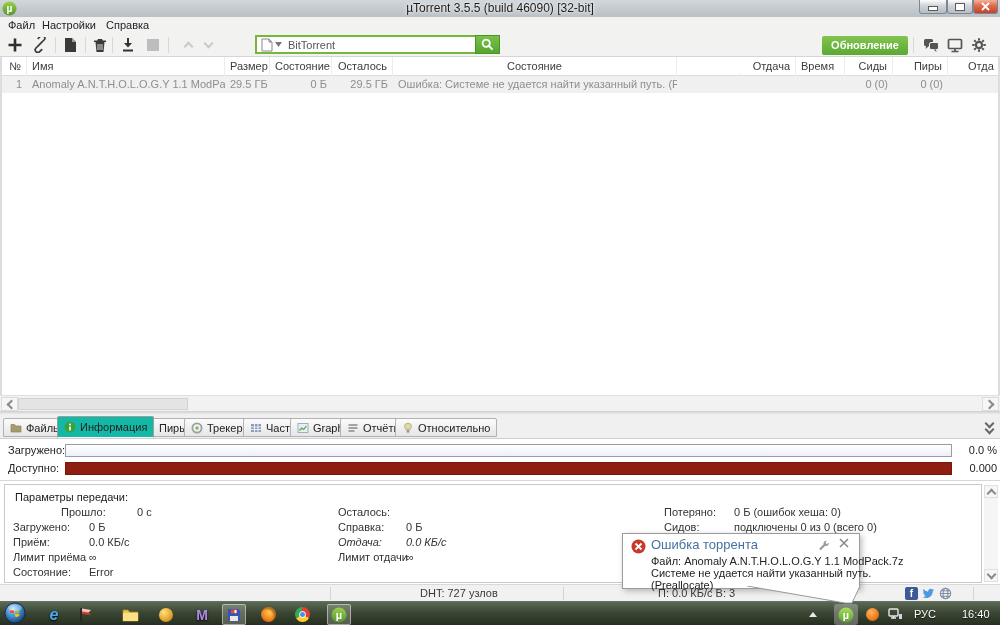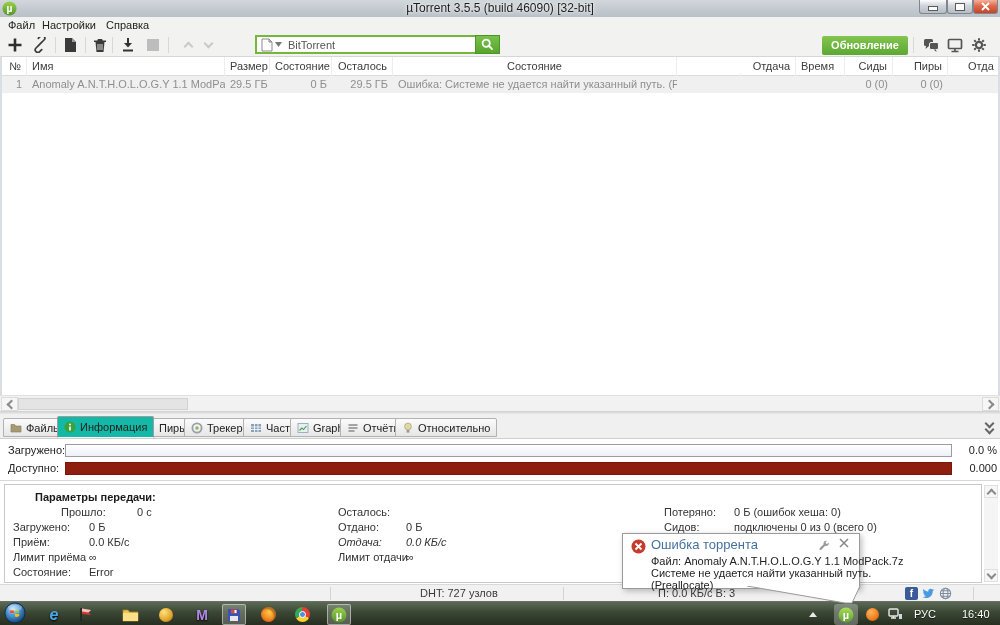--- a/index.html
+++ b/index.html
@@ -71,21 +71,21 @@
   
   #progress-area{left:0;top:438px;width:1000px;height:43px;background:#fff;border-top:1px solid #cfcfcf;
      border-bottom:1px solid #d7d7d7;box-sizing:border-box;}
   .plabel{position:absolute;left:8px;height:13px;line-height:13px;color:#222;}
   .pbar{position:absolute;left:65px;width:887px;height:13px;box-sizing:border-box;border:1px solid #9b9ba5;}
   .pvalue{position:absolute;right:3px;width:44px;text-align:right;height:13px;line-height:13px;color:#222;}
 
   
   #details{left:0;top:481px;width:1000px;height:103px;background:#fff;}
   #gbox{position:absolute;left:4px;top:3px;width:978px;height:99px;border:1px solid #c9c9c9;box-sizing:border-box;}
-  #transfer-title{position:absolute;left:10px;top:6px;font-weight:bold;color:#1a1a1a;margin-left:20px;}
+  #transfer-title{position:absolute;left:10px;top:6px;font-weight:normal;color:#1a1a1a;}
   .prow{position:absolute;height:15px;line-height:15px;white-space:nowrap;}
   .plab{display:inline-block;color:#333;}
   .pval{color:#333;}
   #vscroll{position:absolute;left:984px;top:4px;width:14px;height:97px;background:#f5f5f5;}
   .vbtn{position:absolute;left:0;width:14px;height:13px;background:#f6f6f6;border:1px solid #e0e0e0;
     box-sizing:border-box;display:flex;align-items:center;justify-content:center;}
 
   
   #statusbar{left:0;top:584px;width:1000px;height:17px;background:#f1f1f1;border-top:1px solid #d9d9d9;box-sizing:border-box;z-index:5;}
   .sdiv{position:absolute;top:2px;width:1px;height:13px;background:#d4d4d4;}
@@ -366,21 +366,21 @@
     <div id="gbox">
       <div id="transfer-title">Параметры передачи:</div>
 
       <div class="prow" style="left:8px;top:20px;"><span class="plab" style="width:76px;padding-left:48px;">Прошло:</span><span class="pval">0 с</span></div>
       <div class="prow" style="left:8px;top:35px;"><span class="plab" style="width:76px;">Загружено:</span><span class="pval">0 Б</span></div>
       <div class="prow" style="left:8px;top:50px;"><span class="plab" style="width:76px;">Приём:</span><span class="pval">0.0 КБ/с</span></div>
       <div class="prow" style="left:8px;top:65px;"><span class="plab" style="width:76px;">Лимит приёма</span><span class="pval">∞</span></div>
       <div class="prow" style="left:8px;top:80px;"><span class="plab" style="width:76px;">Состояние:</span><span class="pval">Error</span></div>
 
       <div class="prow" style="left:333px;top:20px;"><span class="plab" style="width:68px;">Осталось:</span><span class="pval"></span></div>
-      <div class="prow" style="left:333px;top:35px;"><span class="plab" style="width:68px;">Отдано:</span><span class="pval">0 Б</span></div>
+      <div class="prow" style="left:333px;top:35px;"><span class="plab" style="width:68px;">Справка:</span><span class="pval">0 Б</span></div>
       <div class="prow" style="left:333px;top:50px;font-style:italic;"><span class="plab" style="width:68px;">Отдача:</span><span class="pval">0.0 КБ/с</span></div>
       <div class="prow" style="left:333px;top:65px;"><span class="plab" style="width:68px;">Лимит отдачи</span><span class="pval">∞</span></div>
 
       <div class="prow" style="left:659px;top:20px;"><span class="plab" style="width:70px;">Потеряно:</span><span class="pval">0 Б (ошибок хеша: 0)</span></div>
       <div class="prow" style="left:659px;top:35px;"><span class="plab" style="width:70px;">Сидов:</span><span class="pval">подключены 0 из 0 (всего 0)</span></div>
     </div>
     <div id="vscroll">
       <div class="vbtn" style="top:0;">
           <span class="chev chev-up" style="border-color:#8a8a8a;"></span>
         </div>

